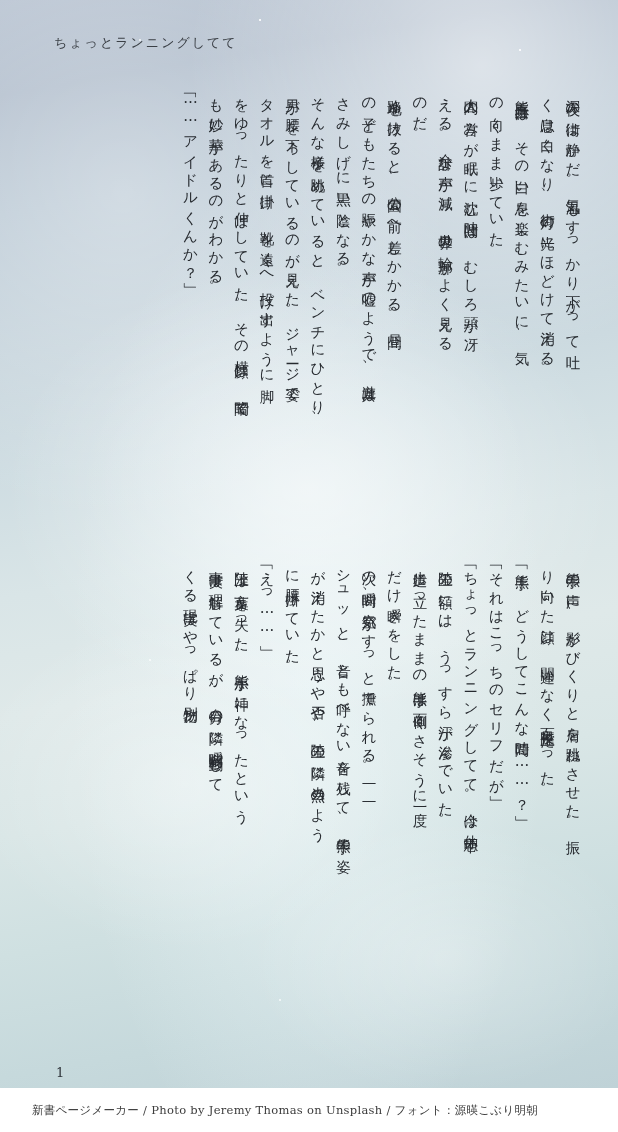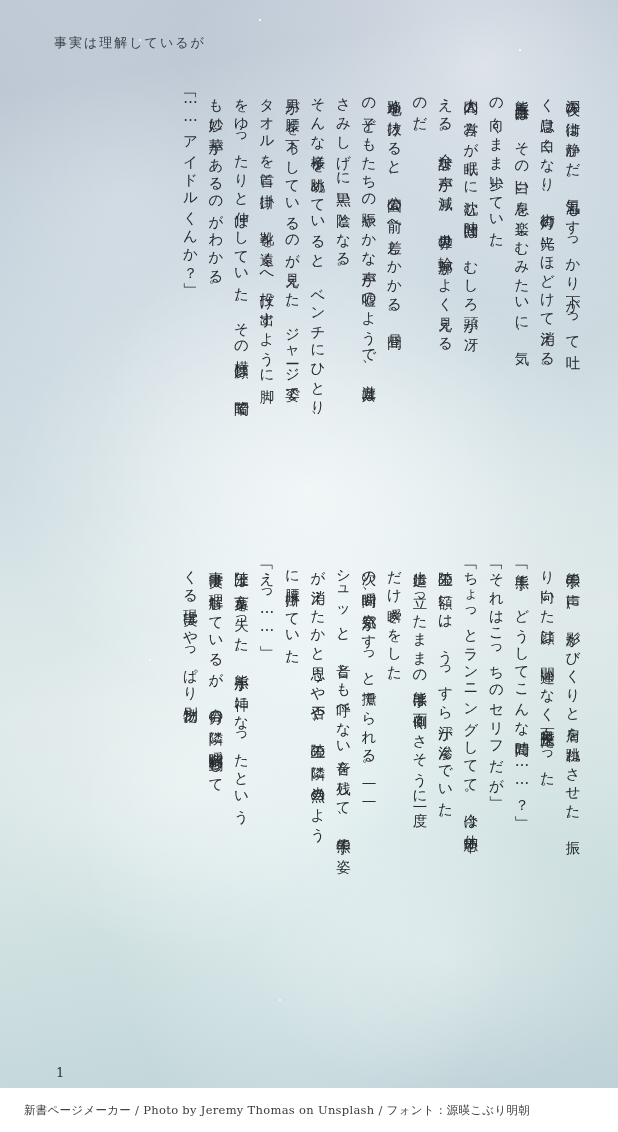--- a/index.html
+++ b/index.html
@@ -152,21 +152,21 @@
     left: 56px;
     bottom: 52px;
     font-size: 13px;
     color: #2f343a;
     font-family: "DejaVu Serif", serif;
   }
 
   
   .footer {
     position: absolute;
-    left: 0;
+    left: 8px;
     top: 1088px;
     width: 554px;
     height: 44px;
     background: #ffffff;
     display: flex;
     align-items: center;
     justify-content: center;
   }
   .footer-text {
     font-size: 11.5px;
@@ -176,21 +176,21 @@
   }
 </style>
 </head>
 <body>
 
 <div class="page">
 
   <div class="art"></div>
   <div class="haze"></div>
 
-  <div class="header-title">事実は理解しているが</div>
+  <div class="header-title">ちょっとランニングしてて</div>
 
   <div class="body-text">
 
     <div class="col-block block-upper">
       <div class="vline">深夜の街は静かだ。気温もすっかり下がって吐</div>
       <div class="vline">く息は白くなり、街灯の光にほどけて消える。</div>
       <div class="vline">熊手真白は、その白い息を楽しむみたいに、気</div>
       <div class="vline">の向くまま歩いていた。</div>
       <div class="vline">人間の営みが眠りに沈む時間は、むしろ頭が冴</div>
       <div class="vline">える。余計な声が減り、世界の輪郭がよく見える</div>

